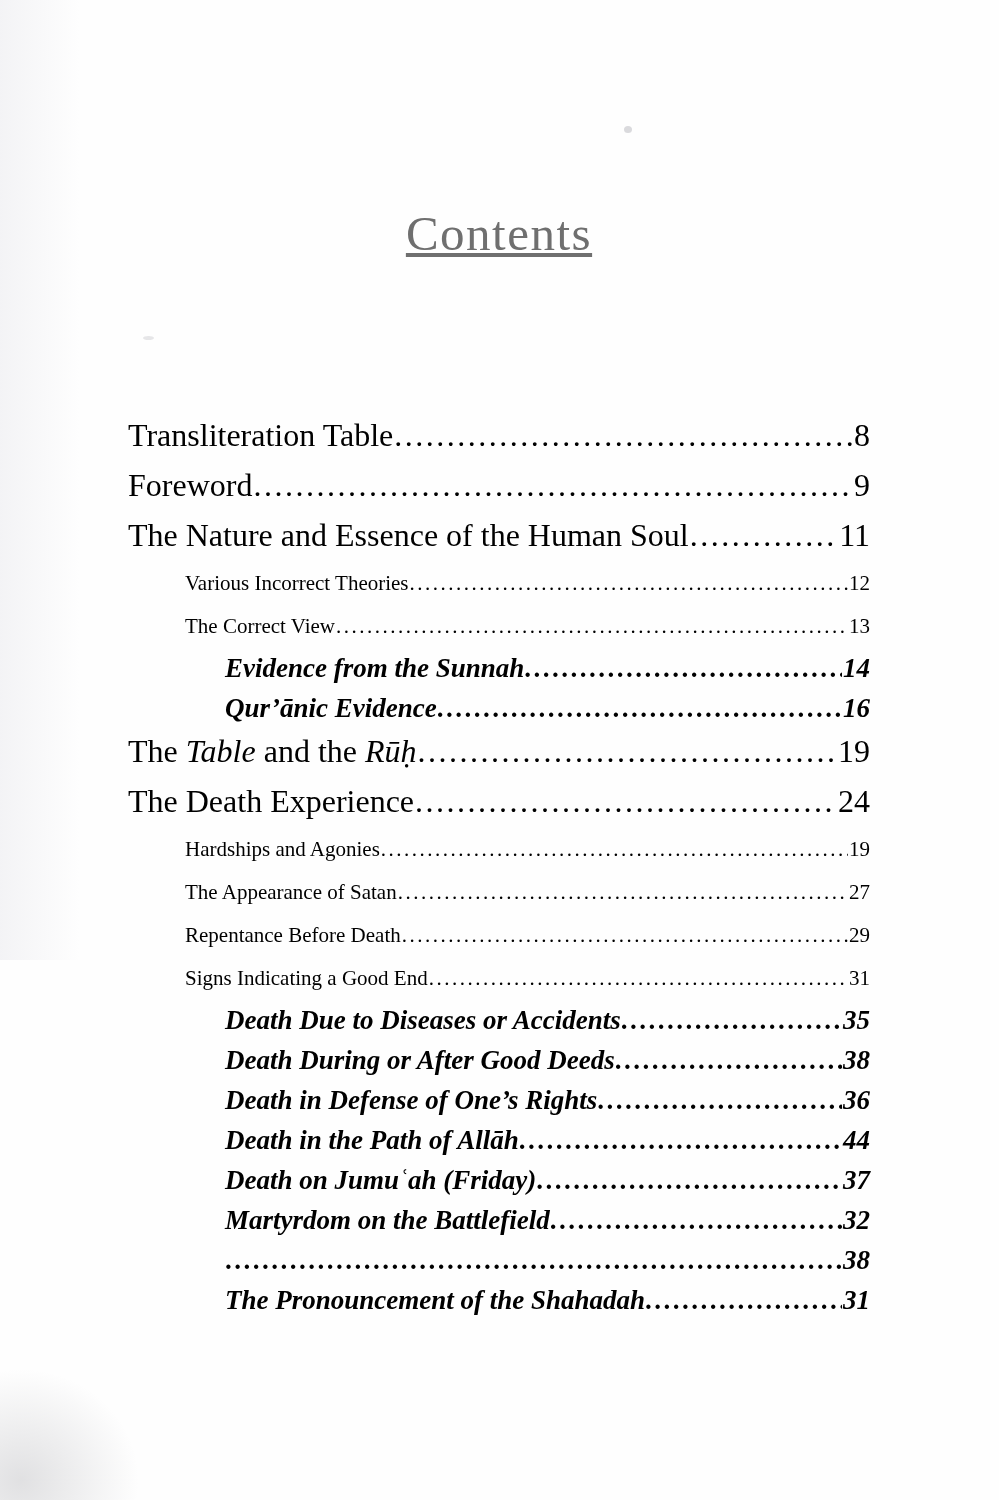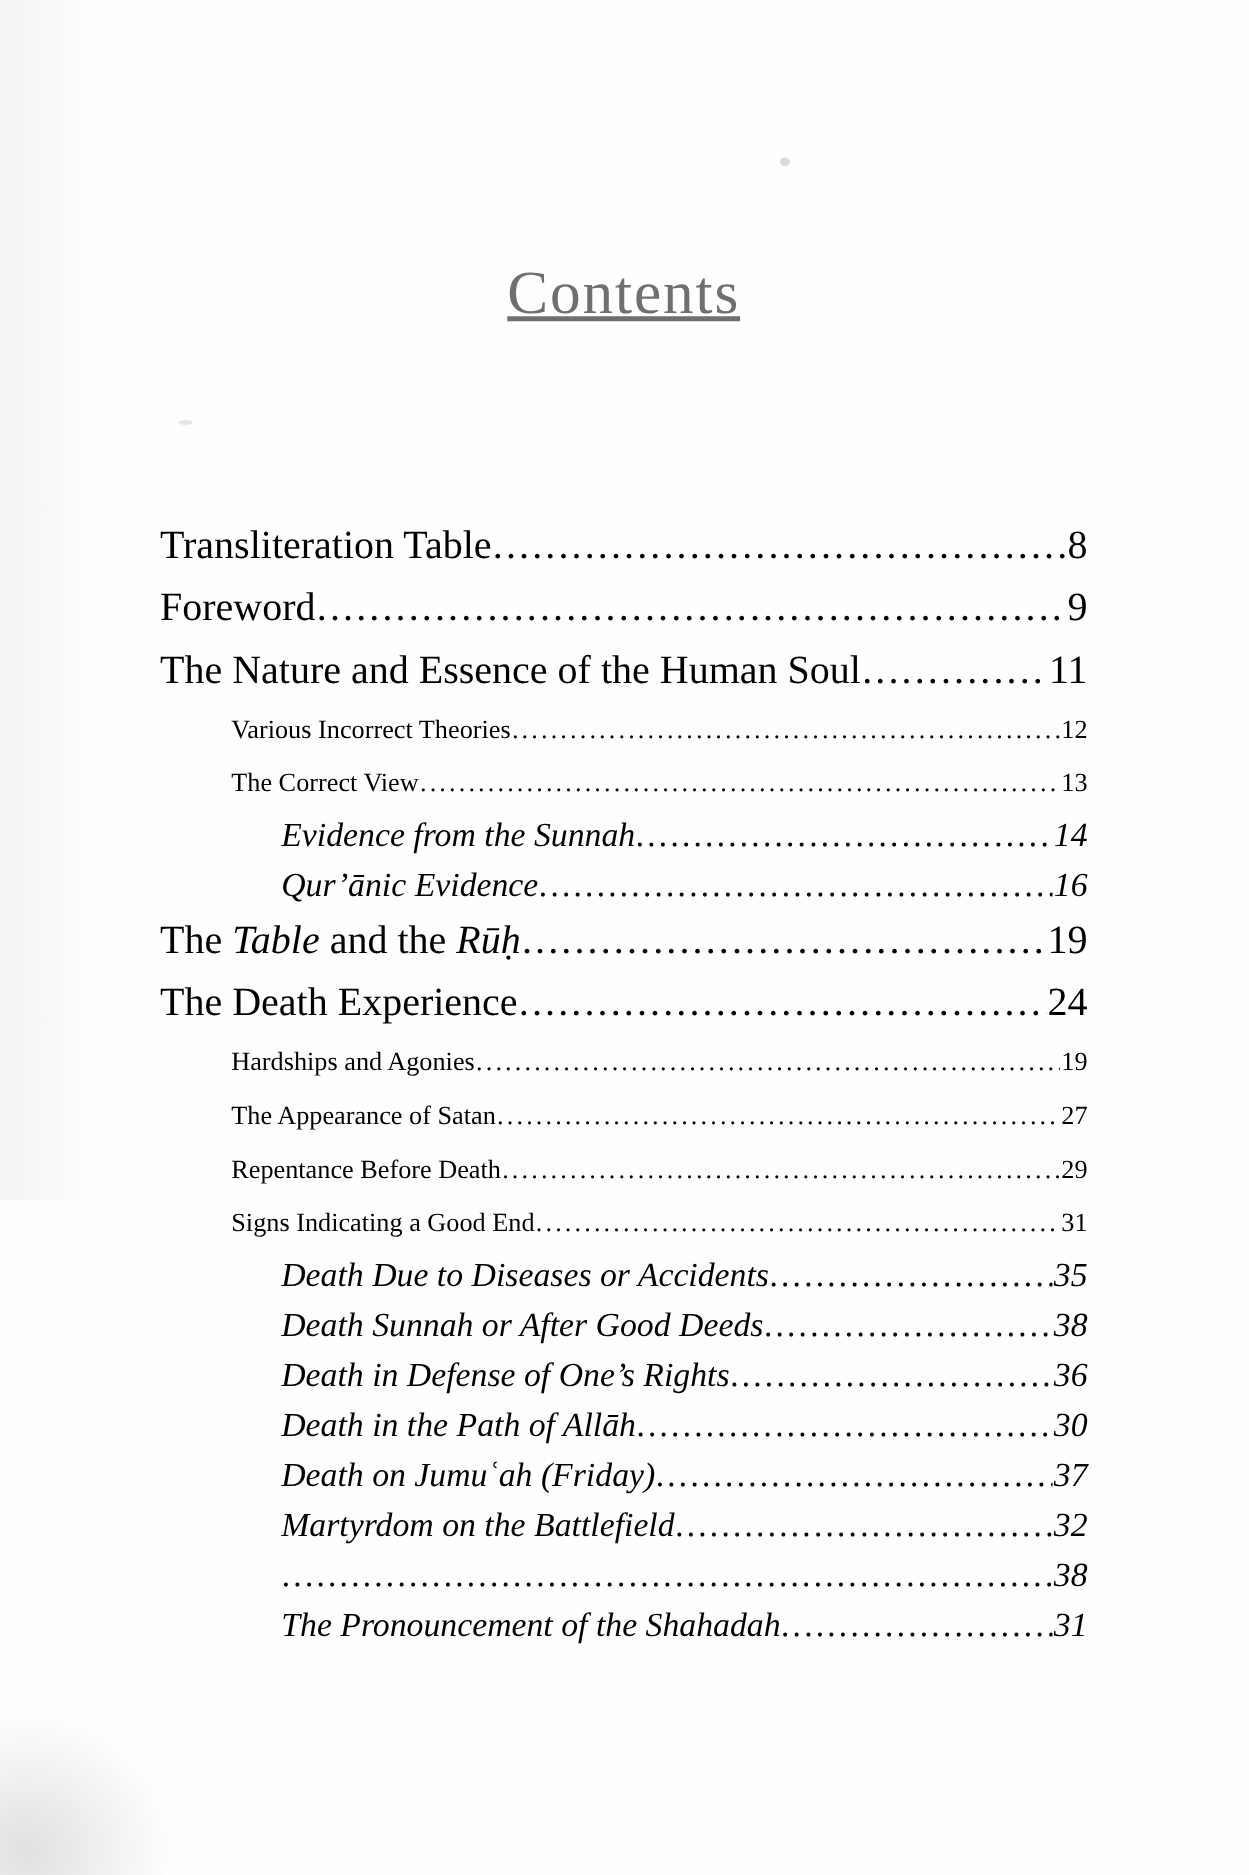--- a/index.html
+++ b/index.html
@@ -79,20 +79,21 @@
     line-height: 31px;
     margin-bottom: 12px;
     padding-left: 57px;
   }
   .toc-row.lvl3 {
     font-size: 27px;
     line-height: 29px;
     margin-bottom: 11px;
     padding-left: 97px;
     font-style: italic;
+    font-weight: bold;
   }
   .toc-label {
     white-space: nowrap;
   }
   .toc-label .it {
     font-style: italic;
   }
   .toc-dots {
     flex: 1;
     overflow: hidden;
@@ -184,33 +185,33 @@
     <span class="toc-label"><span>Signs Indicating a Good End</span></span>
     <span class="toc-dots"></span>
     <span class="toc-page">31</span>
   </div>
       <div class="toc-row lvl3">
     <span class="toc-label"><span>Death Due to Diseases or Accidents</span></span>
     <span class="toc-dots"></span>
     <span class="toc-page">35</span>
   </div>
       <div class="toc-row lvl3">
-    <span class="toc-label"><span>Death Sunnah or After Good Deeds</span></span>
+    <span class="toc-label"><span>Death During or After Good Deeds</span></span>
     <span class="toc-dots"></span>
     <span class="toc-page">38</span>
   </div>
       <div class="toc-row lvl3">
     <span class="toc-label"><span>Death in Defense of One’s Rights</span></span>
     <span class="toc-dots"></span>
     <span class="toc-page">36</span>
   </div>
       <div class="toc-row lvl3">
     <span class="toc-label"><span>Death in the Path of Allāh</span></span>
     <span class="toc-dots"></span>
-    <span class="toc-page">30</span>
+    <span class="toc-page">44</span>
   </div>
       <div class="toc-row lvl3">
     <span class="toc-label"><span>Death on Jumuʿah (Friday)</span></span>
     <span class="toc-dots"></span>
     <span class="toc-page">37</span>
   </div>
       <div class="toc-row lvl3">
     <span class="toc-label"><span>Martyrdom on the Battlefield</span></span>
     <span class="toc-dots"></span>
     <span class="toc-page">32</span>

